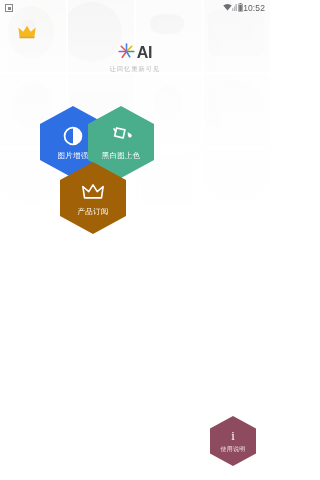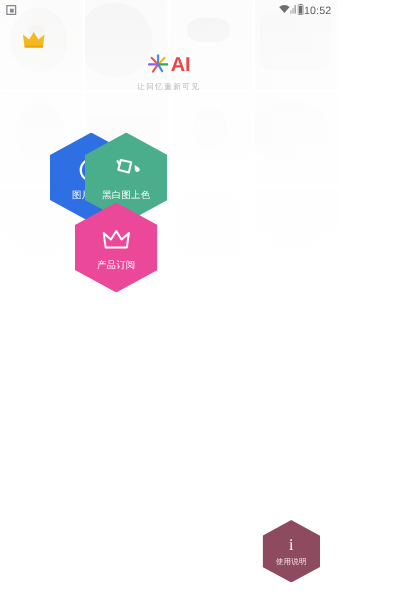--- a/index.html
+++ b/index.html
@@ -141,21 +141,21 @@
   }
   .logo-spark {
     width: 17px; height: 17px;
     display: block;
     margin-right: 1px;
     margin-top: -3px;
   }
   .logo-ai {
     font-size: 16px;
     font-weight: bold;
-    color: #ef4444;
+    color: #404040;
     letter-spacing: -0.2px;
     font-family: "Liberation Sans", sans-serif;
   }
   .logo-cn {
     font-size: 16px;
     font-weight: bold;
     color: #3f3f46;
     letter-spacing: 0.4px;
     font-family: "Liberation Sans", sans-serif;
   }
@@ -193,21 +193,21 @@
     margin-bottom: 5px;
   }
   .hex-label {
     font-size: 7.5px;
     color: #ffffff;
     letter-spacing: 0.2px;
     line-height: 1;
     font-family: "Liberation Sans", sans-serif;
   }
   #hex-enhance  { left: 40px;  top: 2px; }
-  #hex-colorize { left: 68px;  top: 2px; }
+  #hex-colorize { left: 88px;  top: 2px; }
   #hex-subscribe{ left: 60px;  top: 58px; }
 
   
   .help-hex {
     position: absolute;
     right: 14px;
     bottom: 14px;
     width: 46px;
     height: 50px;
     clip-path: polygon(50% 0%, 100% 25%, 100% 75%, 50% 100%, 0% 75%, 0% 25%);
@@ -364,21 +364,21 @@
       <svg class="hex-icon" viewBox="0 0 24 24">
         <g transform="rotate(-32 12 12)">
           <path d="M6.2 8.2 L12.6 2 L19.2 8.6 L12.8 15 Z" fill="none" stroke="#ffffff" stroke-width="1.8" stroke-linejoin="round"></path>
           <line x1="9.6" y1="4.8" x2="9.6" y2="1.4" stroke="#ffffff" stroke-width="1.8" stroke-linecap="round"></line>
           <path d="M20.4 12.4 C20.4 12.4 22.4 15.4 22.4 16.8 A2 2 0 0 1 18.4 16.8 C18.4 15.4 20.4 12.4 20.4 12.4 Z" fill="#ffffff"></path>
         </g>
       </svg>
       <span class="hex-label">黑白图上色</span>
     </div>
 
-    <div class="hex" id="hex-subscribe" style="background:#ec4899;align-items:center;">
+    <div class="hex" id="hex-subscribe" style="background:#a16207;align-items:center;">
       <svg class="hex-icon" viewBox="0 0 26 22">
         <path d="M3 18 L1 4.5 L8 10.5 L13 2.5 L18 10.5 L25 4.5 L23 18 Z" fill="none" stroke="#ffffff" stroke-width="1.9" stroke-linejoin="round"></path>
       </svg>
       <span class="hex-label">产品订阅</span>
     </div>
 
   </div>
 
   <div class="help-hex" style="background:#8E4A5E;">
     <span class="help-i">i</span>

